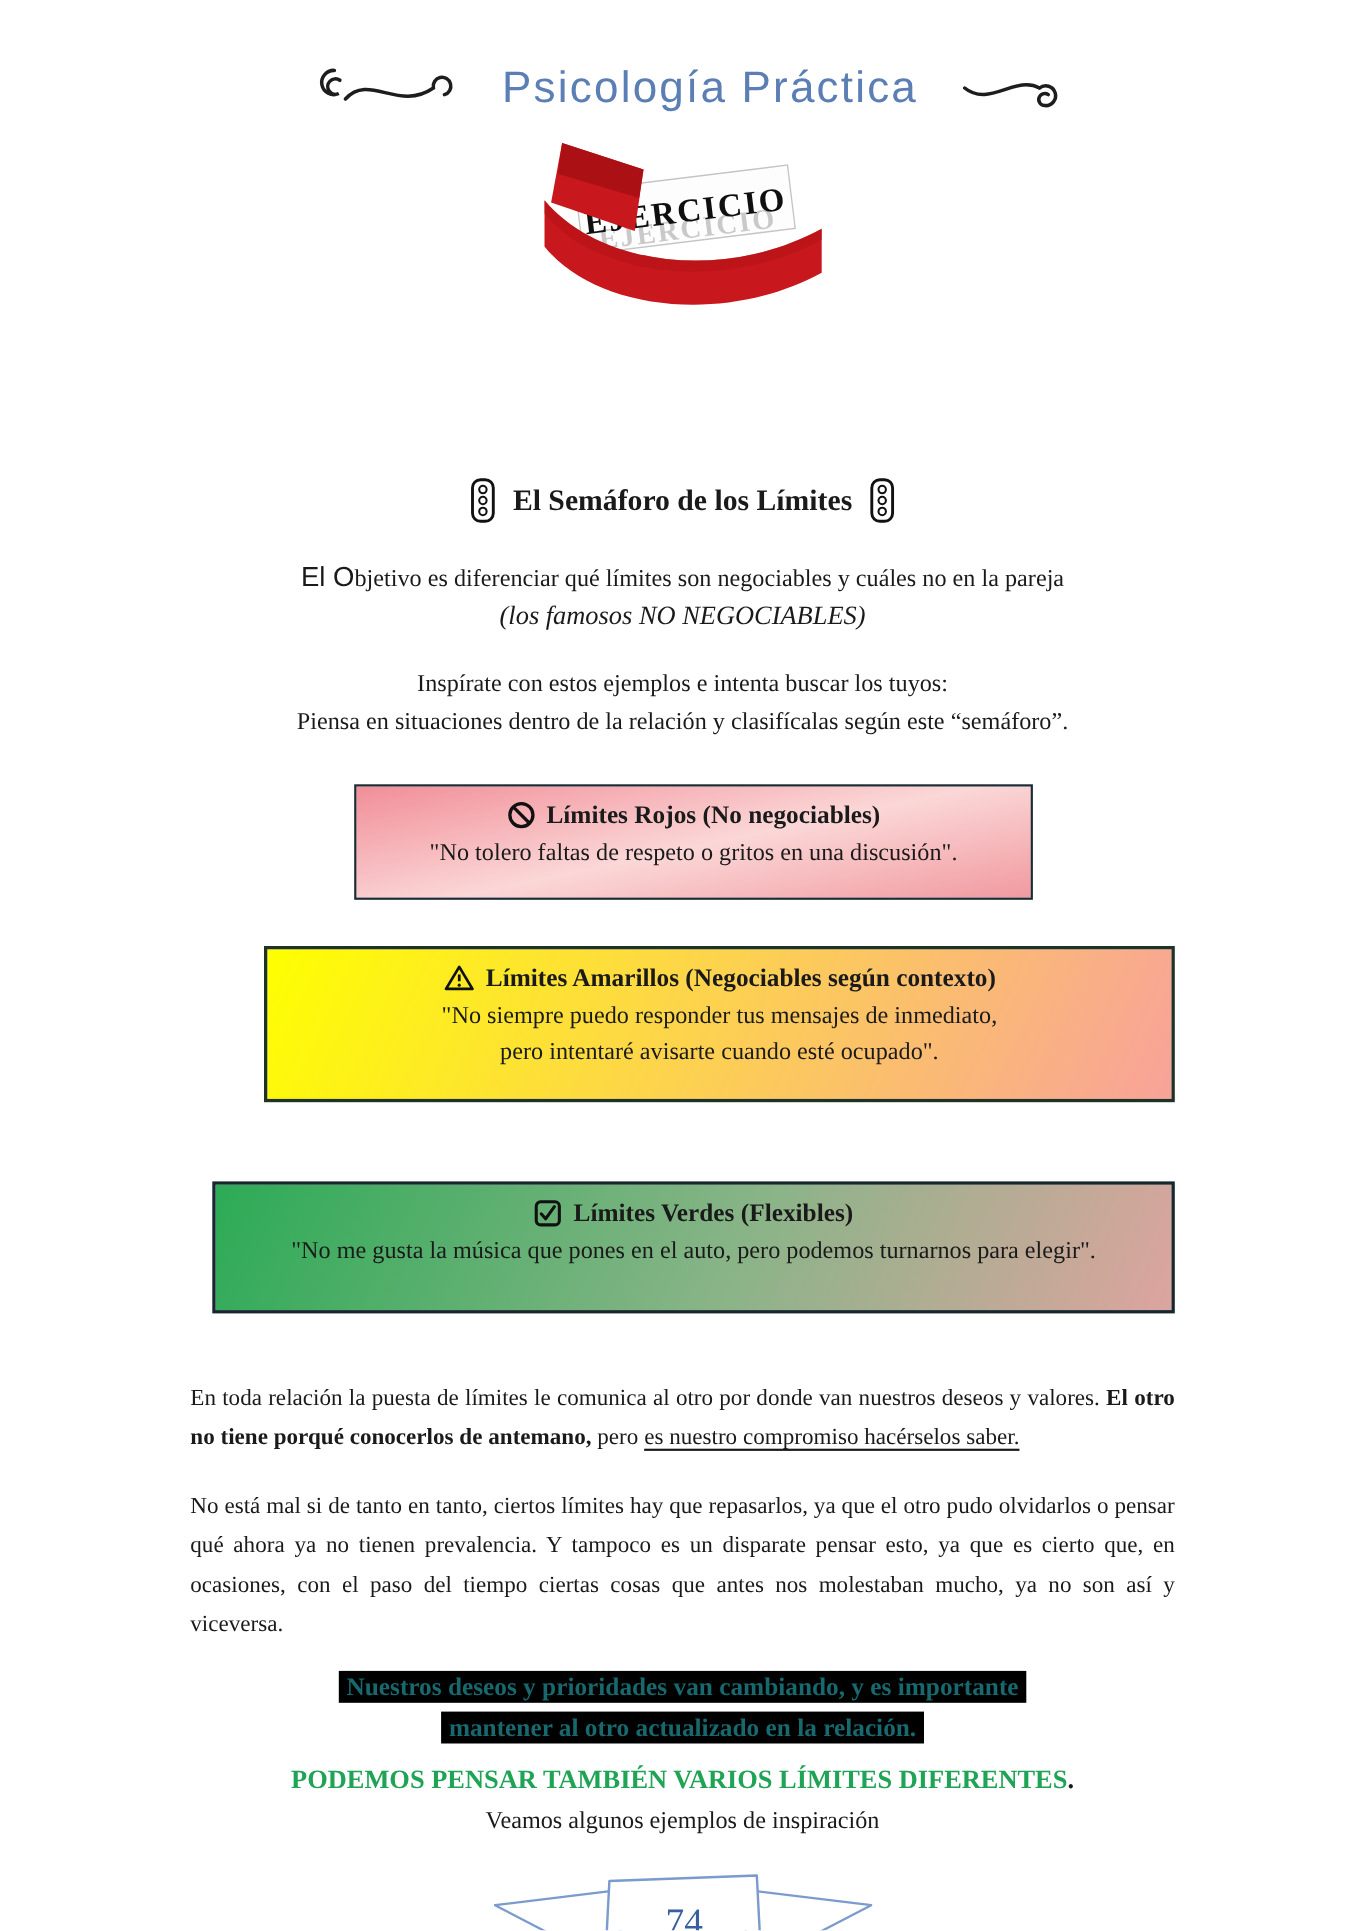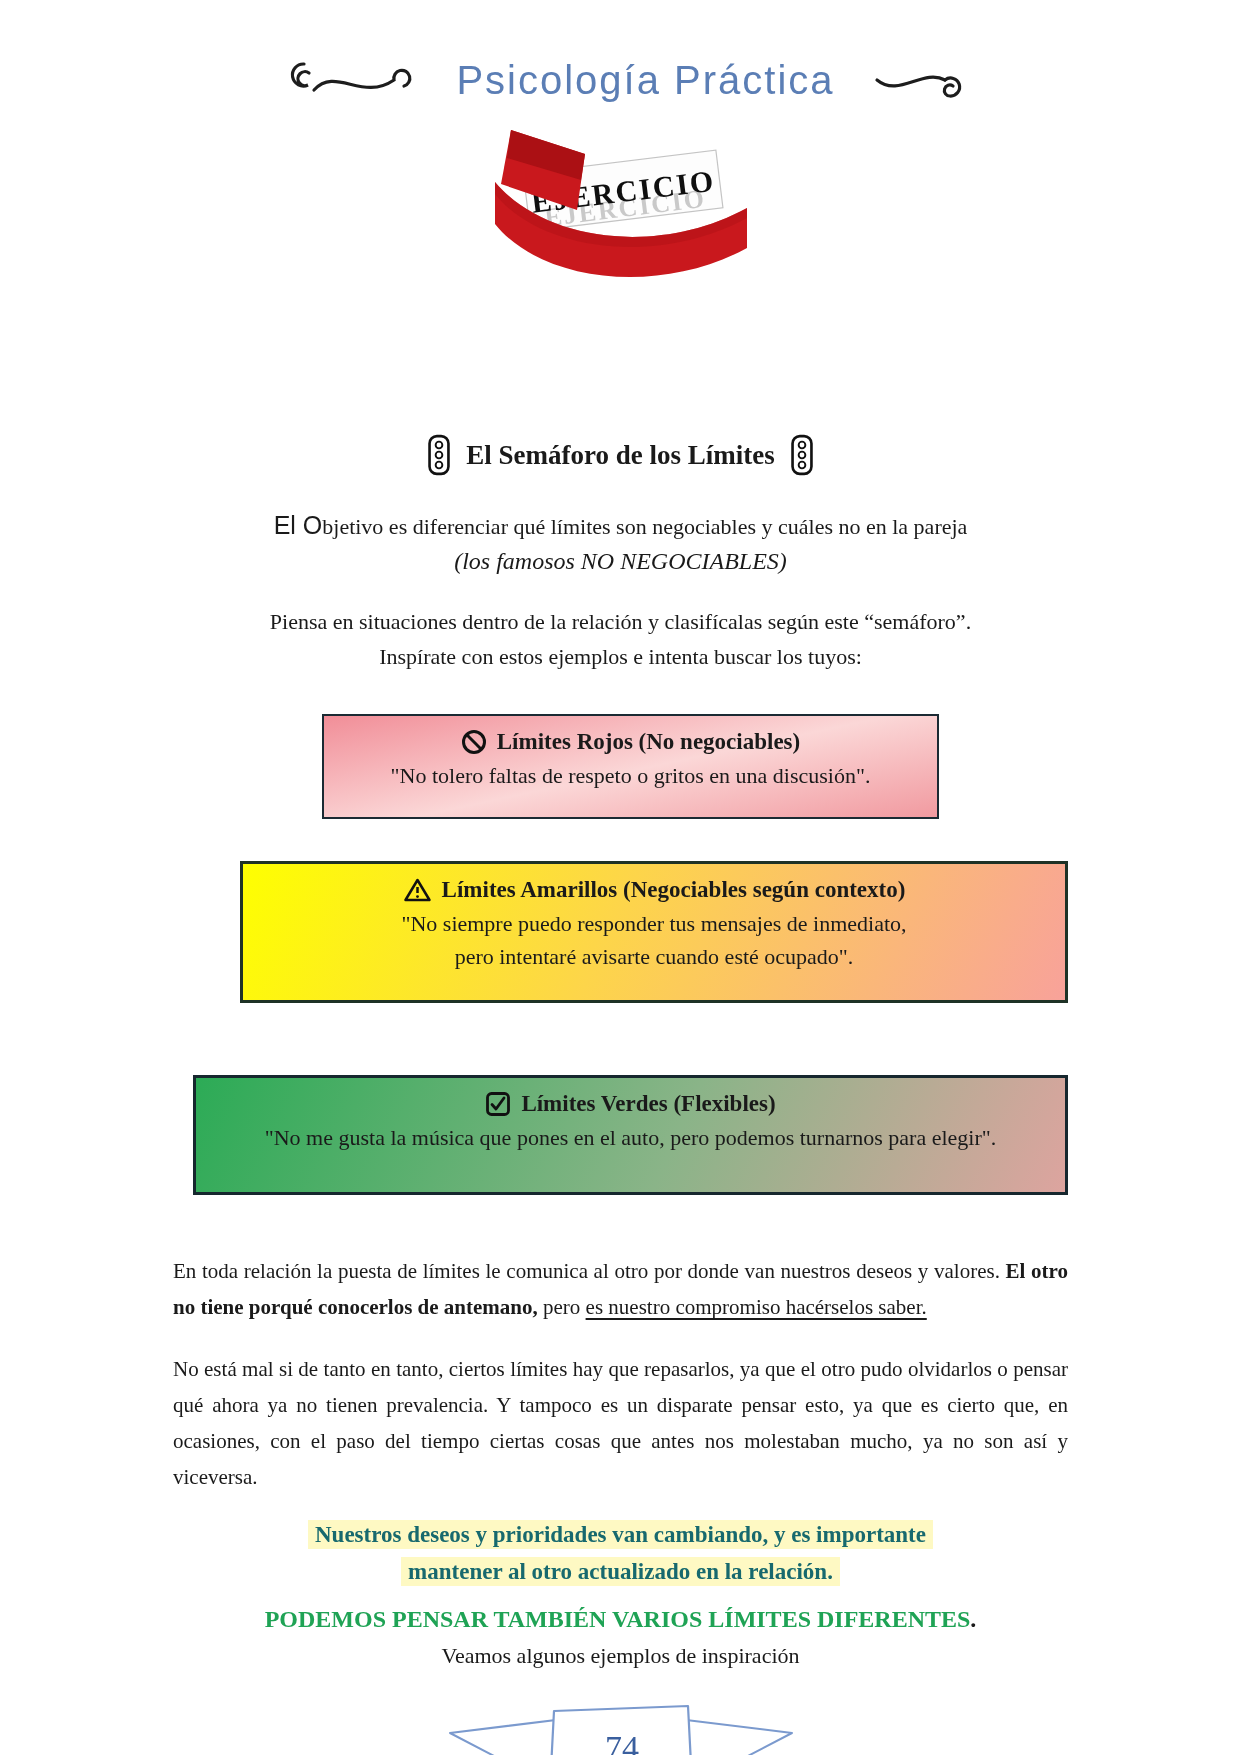--- a/index.html
+++ b/index.html
@@ -54,21 +54,21 @@
   .body-text{
     width:895px;margin-left:173px;
     font-size:21px;line-height:36px;text-align:justify;
   }
   .p1{margin-top:58px;}
   .p2{margin-top:26px;}
   .bold{font-weight:bold;}
   .underlined{text-decoration:underline;text-underline-offset:4px;}
   
   .highlight-block{text-align:center;margin-top:14px;font-size:23px;font-weight:bold;line-height:37px;}
-  .highlight-block .hl{background:#fef9c3;color:#17696e;padding:2px 7px;}
+  .highlight-block .hl{background:#000000;color:#17696e;padding:2px 7px;}
   
   .closing-caps{text-align:center;margin-top:16px;font-size:24px;font-weight:bold;color:#1fa355;}
   .closing-caps .period{color:#1a1a1a;}
   .closing-sub{text-align:center;margin-top:10px;font-size:22px;}
   
   .footer{margin-top:26px;text-align:center;}
 </style>
 </head>
 <body>
 
@@ -115,22 +115,22 @@
       <circle cx="12" cy="29.5" r="3.2" fill="none" stroke="#111111" stroke-width="1.8"></circle>
     </svg>
   </div>
 
   <div class="objective">
     <div><span class="lead">El O</span><span>bjetivo es diferenciar qué límites son negociables y cuáles no en la pareja</span></div>
     <div class="objective-sub">(los famosos NO NEGOCIABLES)</div>
   </div>
 
   <div class="instructions">
+    <div>Inspírate con estos ejemplos e intenta buscar los tuyos:</div>
     <div>Piensa en situaciones dentro de la relación y clasifícalas según este “semáforo”.</div>
-    <div>Inspírate con estos ejemplos e intenta buscar los tuyos:</div>
   </div>
 
   <div class="limit-box box-red">
     <div class="box-title">
       <svg width="26" height="26" viewBox="0 0 26 26">
         <circle cx="13" cy="13" r="10.5" fill="none" stroke="#111111" stroke-width="3"></circle>
         <line x1="5.8" y1="5.8" x2="20.2" y2="20.2" stroke="#111111" stroke-width="3"></line>
       </svg>
       <span>Límites Rojos (No negociables)</span>
     </div>

